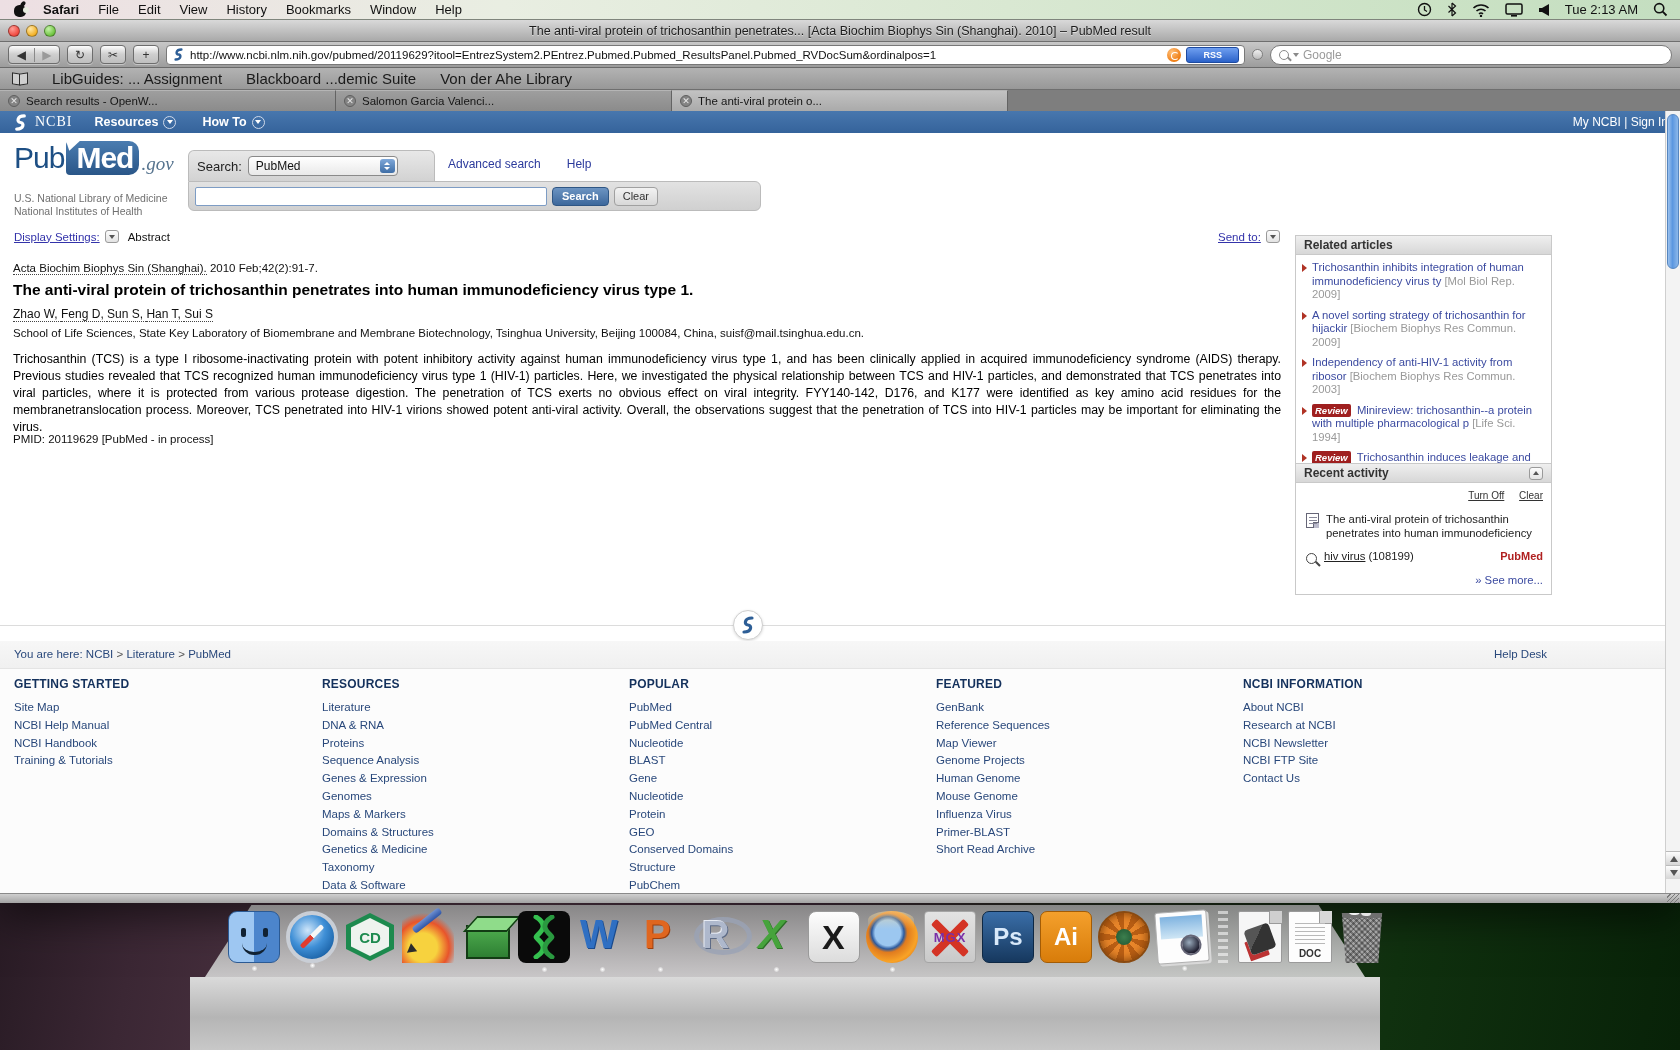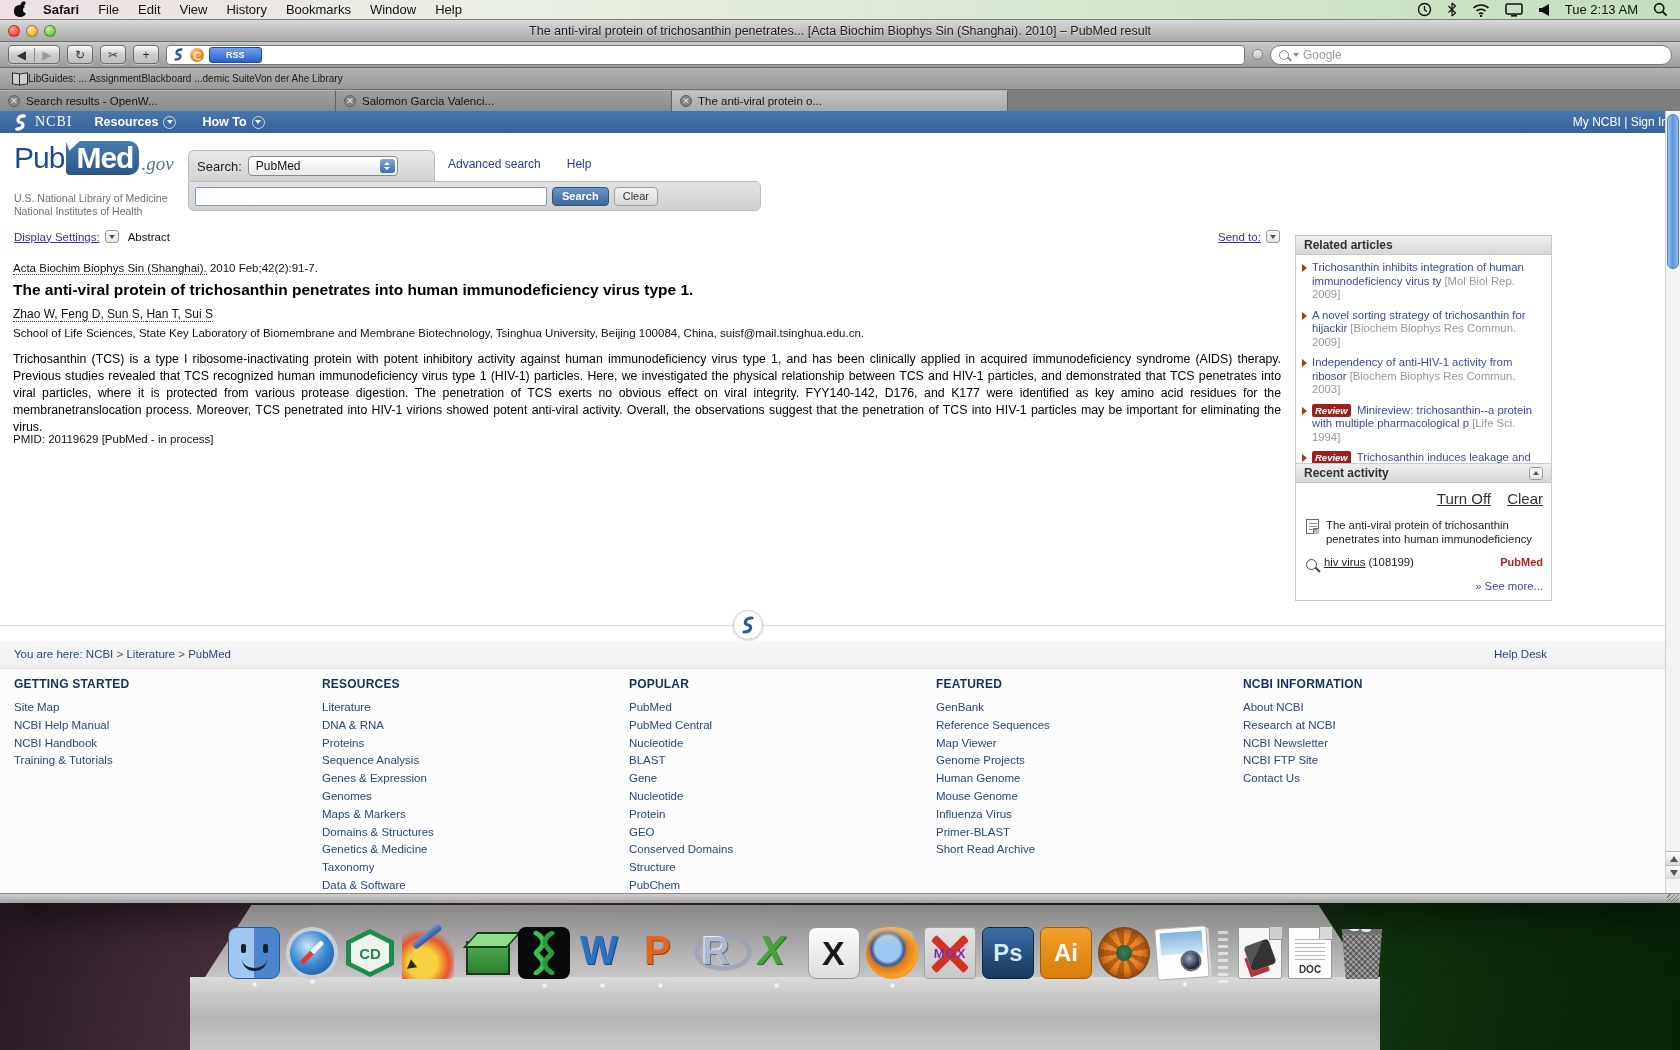--- a/index.html
+++ b/index.html
@@ -41,21 +41,21 @@
 .favicon{flex:0 0 auto}
 .snapback{width:14px;height:14px;border-radius:50%;background:radial-gradient(circle at 35% 30%,#ffc07a,#ef7d13 70%);flex:0 0 auto;position:relative}
 .snapback:before{content:"";position:absolute;left:4px;top:4px;width:6px;height:6px;border:1.5px solid #fff;border-right-color:transparent;border-radius:50%}
 .rssbadge{flex:0 0 auto;background:linear-gradient(#6f9ff0,#2b62c9);color:#fff;font-size:9px;font-weight:bold;padding:2px 16px;border-radius:3px;border:1px solid #1d4aa0}
 .dotbtn{width:11px;height:11px;border-radius:50%;background:linear-gradient(#efefef,#bdbdbd);border:1px solid #7e7e7e;flex:0 0 auto}
 .gsearch{width:402px;height:20px;background:#fff;border:1px solid #787878;border-radius:10px;display:flex;align-items:center;padding:0 8px;gap:4px}
 .gsearch .ph{color:#9a9a9a;font-size:12px}
 .mag{width:10px;height:10px;border:1.5px solid #8a8a8a;border-radius:50%;position:relative;flex:0 0 auto}
 .mag:after{content:"";position:absolute;width:5px;height:1.5px;background:#8a8a8a;transform:rotate(45deg);right:-4px;bottom:-1px}
 .chevdn{width:0;height:0;border-left:3.5px solid transparent;border-right:3.5px solid transparent;border-top:4px solid #8a8a8a}
-.bookmarksbar{height:22px;background:linear-gradient(#b3b3b3,#989898);border-bottom:1px solid #6f6f6f;display:flex;align-items:center;padding:0 12px;font-size:10px;color:#1a1a1a}
+.bookmarksbar{height:22px;background:linear-gradient(#b3b3b3,#989898);border-bottom:1px solid #6f6f6f;display:flex;align-items:center;padding:0 12px;gap:24px;font-size:15px;color:#1a1a1a}
 .bookicon{width:16px;height:11px;position:relative}
 .bookicon:before,.bookicon:after{content:"";position:absolute;top:0;width:7px;height:10px;border:1.2px solid #2a2a2a;background:#cfcfcf}
 .bookicon:before{left:0;transform:skewY(8deg)}
 .bookicon:after{right:0;transform:skewY(-8deg)}
 .tabbar{height:21px;background:#7e7e7e;display:flex;align-items:flex-end}
 .tab{width:336px;height:21px;display:flex;align-items:center;gap:6px;padding:0 8px;font-size:11.5px;color:#161616;background:linear-gradient(#9e9e9e,#8b8b8b);border-right:1px solid #636363;border-top:1px solid #b5b5b5}
 .tab.active{background:linear-gradient(#c2c2c2,#aaaaaa)}
 .tclose{width:12px;height:12px;border-radius:50%;background:#848484;border:1px solid #5f5f5f;color:#e8e8e8;font-size:9px;line-height:10px;text-align:center;flex:0 0 auto}
 .ttext{white-space:nowrap;overflow:hidden}
 
@@ -118,21 +118,21 @@
 .relitems{padding:6px 6px 2px 6px}
 .relitem{position:relative;padding-left:10px;margin-bottom:7px;font-size:11.3px;line-height:13.5px}
 .relarrow{position:absolute;left:0;top:3px;width:0;height:0;border-top:4px solid transparent;border-bottom:4px solid transparent;border-left:5px solid #b03325}
 .rellink{color:#3b4aa0;text-decoration:none}
 .relcite{color:#999}
 .revbadge{display:inline-block;background:#9f1f1f;color:#fff;font-size:9.5px;font-style:italic;font-weight:bold;padding:0 3px;border-radius:2px;margin-right:3px}
 .seeline{text-align:right;font-size:11.3px;padding:2px 8px 7px 0;color:#3b4aa0}
 .seeline a{color:#3b4aa0;text-decoration:none}
 .recbox{top:352px}
 .recbtn{margin-left:auto}
-.reclinks{text-align:right;font-size:15px;padding:7px 8px 2px 0}
+.reclinks{text-align:right;font-size:10px;padding:7px 8px 2px 0}
 .reclinks a{color:#333;text-decoration:underline;margin-left:12px}
 .recitem{display:flex;gap:7px;padding:10px 8px 0 10px;font-size:11.3px;line-height:13.5px;color:#222}
 .docicon{flex:0 0 auto;width:13px;height:15px;border:1px solid #667;background:#fff;position:relative}
 .docicon:before{content:"";position:absolute;right:-1px;bottom:-1px;width:5px;height:5px;background:#bbc;border-left:1px solid #667;border-top:1px solid #667}
 .docicon:after{content:"";position:absolute;left:2px;top:3px;width:8px;height:1px;background:#889;box-shadow:0 3px 0 #889,0 6px 0 #889}
 .magicon{flex:0 0 auto;width:11px;height:11px;border:1.6px solid #444;border-radius:50%;position:relative;margin-top:2px}
 .magicon:after{content:"";position:absolute;width:6px;height:1.6px;background:#444;transform:rotate(45deg);right:-5px;bottom:-2px}
 .hivrow{align-items:flex-end}
 .hivlink{color:#222;text-decoration:underline}
 .pmbadge{margin-left:auto;color:#b02020;font-size:11px;font-weight:bold;align-self:flex-end}
@@ -160,21 +160,21 @@
 .sarrow i{width:0;height:0;border-left:4px solid transparent;border-right:4px solid transparent}
 .sarrow.up{bottom:28px}.sarrow.up i{border-bottom:6px solid #555}
 .sarrow.dn{bottom:14px}.sarrow.dn i{border-top:6px solid #555}
 .bottomframe{height:10px;background:linear-gradient(#cfcfcf,#a3a3a3);border-top:1px solid #8a8a8a;position:relative}
 .grip{position:absolute;right:1px;top:0;width:12px;height:9px;background:repeating-linear-gradient(135deg,transparent 0 2px,#7a7a7a 2px 3px)}
 
 
 .dockzone{position:absolute;left:0;right:0;bottom:0;height:147px;z-index:30;pointer-events:none}
 .shelf{position:absolute;left:205px;top:2px;width:1160px;height:72px;background:linear-gradient(#8f8f8f,#d2d2d2);clip-path:polygon(4% 0,96% 0,100% 100%,0 100%);opacity:.92}
 .shelffront{position:absolute;left:190px;top:74px;width:1190px;height:73px;background:linear-gradient(#dadada,#b5b5b5 55%,#c8c8c8)}
-.dockicons{position:absolute;left:228px;top:24px;width:1120px;height:60px;display:flex;gap:6px;pointer-events:auto}
+.dockicons{position:absolute;left:228px;top:0;width:1120px;height:60px;display:flex;align-items:flex-end;gap:6px;pointer-events:auto}
 .dicon{width:52px;height:52px;position:relative;flex:0 0 auto}
 .glow{position:absolute;left:50%;bottom:-9px;width:5px;height:5px;margin-left:-2px;border-radius:50%;background:radial-gradient(#fff,rgba(255,255,255,0))}
 .ic-finder{border-radius:9px;background:linear-gradient(90deg,#9ec7f2 0 49%,#4c85cc 51% 100%);border:1px solid #2b5a94}
 .ic-finder:before{content:"";position:absolute;left:12px;top:16px;width:5px;height:9px;background:#123;border-radius:2px;box-shadow:22px 0 0 #123}
 .ic-finder:after{content:"";position:absolute;left:13px;top:30px;width:25px;height:10px;border-bottom:3px solid #123;border-radius:0 0 12px 12px}
 .ic-safari{border-radius:50%;background:radial-gradient(circle at 40% 35%,#cfe6fa,#3f8fd6 45%,#145a9e 85%);border:4px solid #c9ced6}
 .ic-safari:before{content:"";position:absolute;left:7px;top:19px;width:30px;height:5px;background:linear-gradient(90deg,#e23b2e 50%,#f6f6f6 50%);transform:rotate(-45deg);border-radius:2px}
 .ic-chemdraw{background:transparent}
 .ic-chemdraw:before{content:"";position:absolute;inset:2px;background:#1d8a4e;clip-path:polygon(50% 0,100% 25%,100% 75%,50% 100%,0 75%,0 25%)}
 .ic-chemdraw:after{content:"";position:absolute;inset:7px;background:#eef3ee;clip-path:polygon(50% 0,100% 25%,100% 75%,50% 100%,0 75%,0 25%)}
@@ -283,20 +283,21 @@
         <span>◀</span>
         <span class="fwd">▶</span>
       </span>
       <span class="tbtn w24">↻</span>
       <span class="tbtn w24">✂</span>
       <span class="tbtn w24">+</span>
       <span class="urlfield">
         <svg class="favicon" width="13" height="13" viewBox="0 0 18 18">
             <path d="M13 2 C5 2 5 9 9 9 C13 9 13 16 5 16" fill="none" stroke="#2d5e96" stroke-width="3.4" stroke-linecap="round"></path>
           </svg>
+        <input readonly="" value="http://www.ncbi.nlm.nih.gov/pubmed/20119629?itool=EntrezSystem2.PEntrez.Pubmed.Pubmed_ResultsPanel.Pubmed_RVDocSum&amp;ordinalpos=1" style="">
         <span class="snapback"></span>
         <span class="rssbadge">RSS</span>
       </span>
       <span class="dotbtn"></span>
       <span class="gsearch">
         <span class="mag"></span>
         <span class="chevdn"></span>
         <span class="ph">Google</span>
       </span>
     </div>

